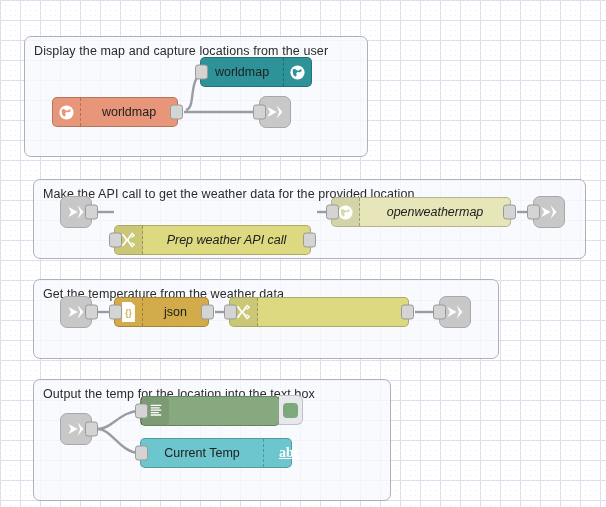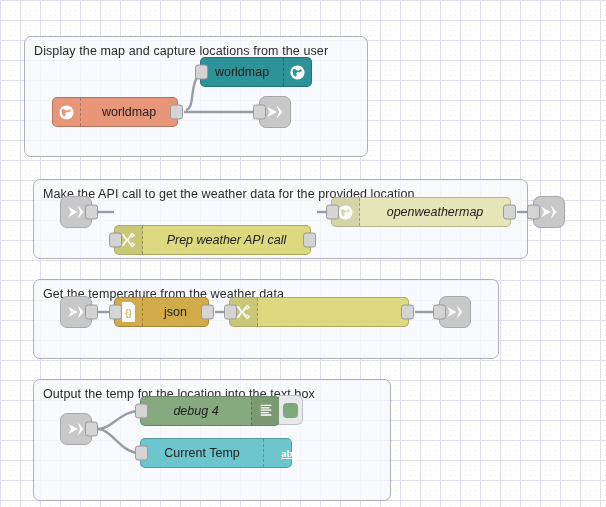--- a/index.html
+++ b/index.html
@@ -153,39 +153,39 @@
   .debug-btn .sq {
     width: 15px;
     height: 15px;
     border-radius: 4px;
     background: #7ba97b;
   }
 
   
   svg.glyph { display: block; }
   .abc-ico {
-    font-size: 11px;
+    font-size: 14px;
     font-weight: bold;
     color: #ffffff;
     text-decoration: underline;
     letter-spacing: 0px;
     font-family: "Liberation Serif", serif;
     margin-left: 24px;
   }
 </style>
 </head>
 <body>
 
 <div id="canvas">
 
   <div class="group" style="left:24px; top:28px; width:344px; height:121px;">
     <div class="group-label">Display the map and capture locations from the user</div>
   </div>
 
-  <div class="group" style="left:33px; top:171px; width:495px; height:80px;padding-left:42px;">
+  <div class="group" style="left:33px; top:171px; width:553px; height:80px;padding-left:42px;">
     <div class="group-label">Make the API call to get the weather data for the provided location</div>
   </div>
 
   <div class="group" style="left:33px; top:271px; width:466px; height:80px;">
     <div class="group-label">Get the temperature from the weather data</div>
   </div>
 
   <div class="group" style="left:33px; top:371px; width:358px; height:122px;">
     <div class="group-label">Output the temp for the location into the text box</div>
   </div>
@@ -319,21 +319,20 @@
   <div class="linknode" style="left:60px; top:413px;">
     <svg class="glyph" width="20" height="20" viewBox="0 0 24 24">
       <path d="M3 6 L14 12 L3 18 L6 12 Z" fill="#ffffff"></path>
       <path d="M14 4 L21 12 L14 20 L17 12 Z" fill="#ffffff"></path>
     </svg>
     <span class="port out" style="right:-7px;"></span>
   </div>
 
   <div class="node" style="left:140px; top:396px; width:140px; background:#87a97f;">
     <span class="port in"></span>
-    <div class="label italic">debug 4</div>
     <div class="icon-box right shade">
       <svg class="glyph" width="16" height="16" viewBox="0 0 20 20">
         <g stroke="#ffffff" stroke-width="1.6" stroke-linecap="round">
           <line x1="4" y1="3" x2="16" y2="3"></line>
           <line x1="4" y1="6" x2="14" y2="6"></line>
           <line x1="4" y1="9" x2="16" y2="9"></line>
           <line x1="4" y1="12" x2="13" y2="12"></line>
           <line x1="4" y1="15" x2="16" y2="15"></line>
         </g>
       </svg>

